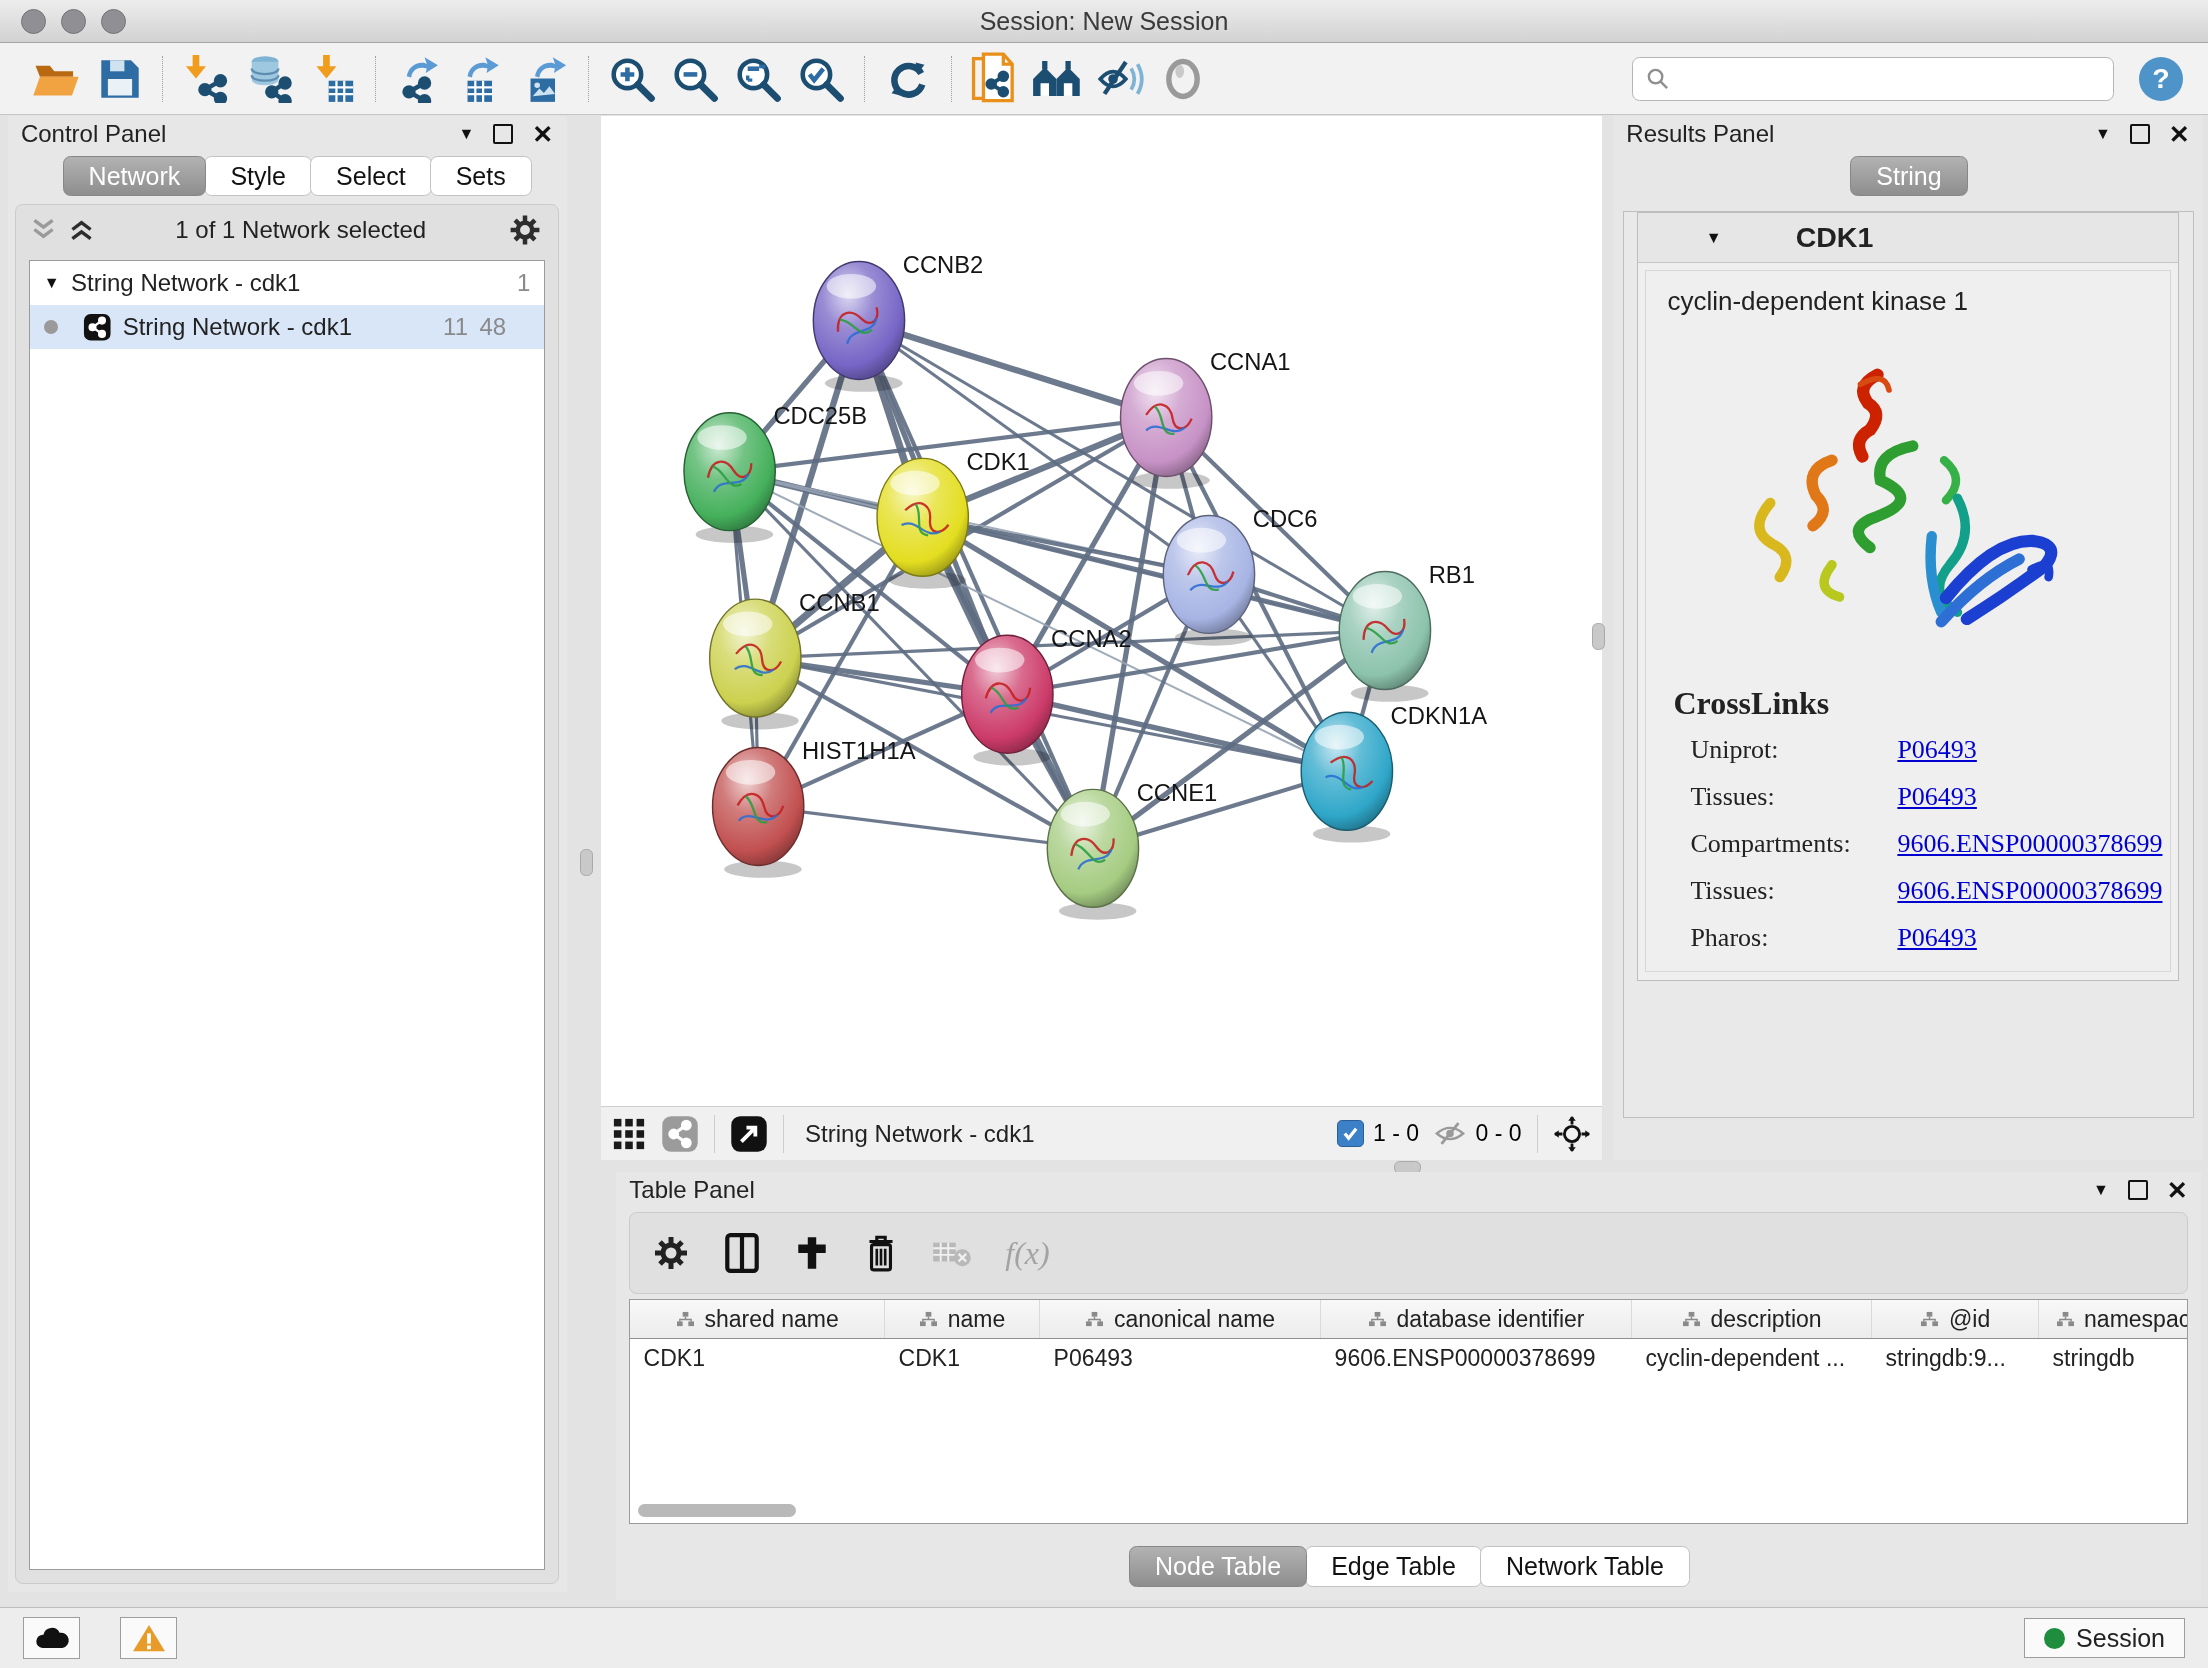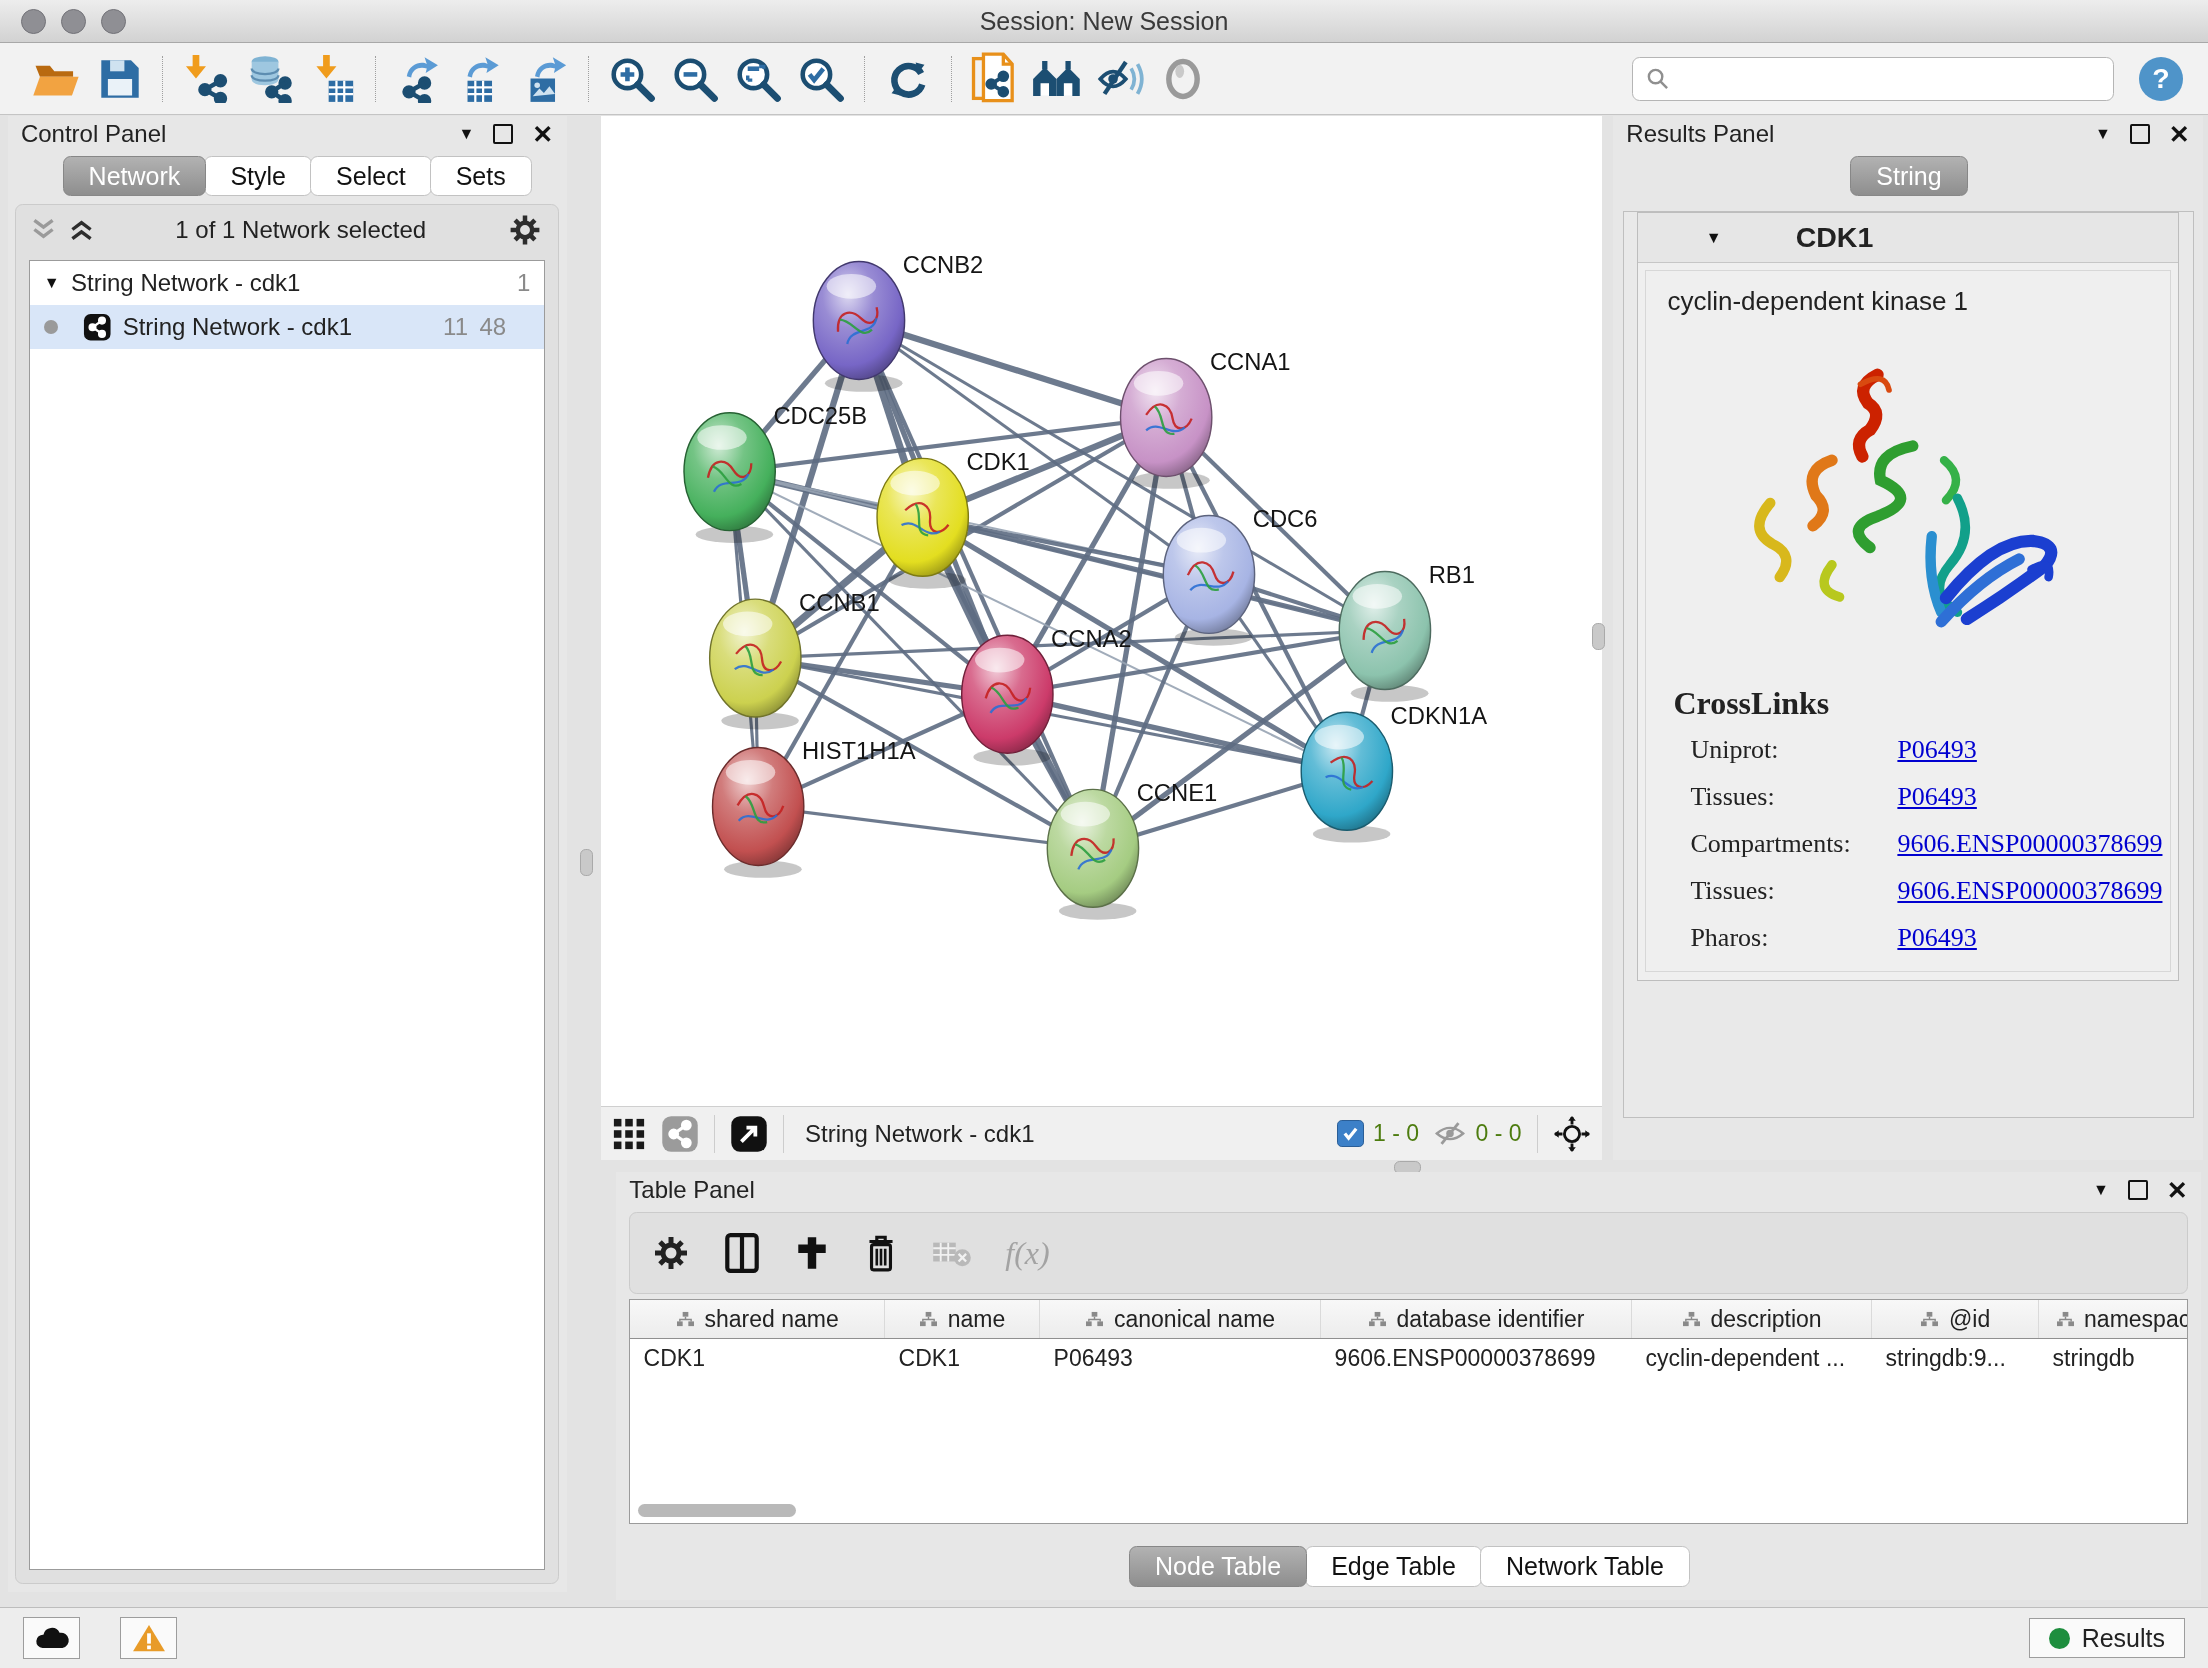--- a/index.html
+++ b/index.html
@@ -45,21 +45,21 @@
   .cp-row .cnt2{color:#8a8a8a;width:51px;}
   .cp-row.sel{background:#d9e6f8}
   .dot{width:14.3px;height:14.3px;border-radius:50%;background:#9a9a9a}
   
   #canvas-panel{left:601px;top:116px;width:1001px;height:1044px;background:#fff}
   #net-svg{position:absolute;left:0;top:0}
   .canvas-bottombar{position:absolute;left:0;right:0;bottom:0;height:53px;background:#f0f0f0;
     border-top:1px solid #cfcfcf;display:flex;align-items:center;padding:0 11.4px;gap:15px}
   .cb-div{height:38px;border-left:1px solid #cdcdcd}
   .cb-title{font-size:24px;color:#222;margin-left:5.7px}
-  .cb-counts{display:flex;align-items:center;gap:9.5px;color:#4d7c0f;font-size:23px}
+  .cb-counts{display:flex;align-items:center;gap:9.5px;color:#000000;font-size:23px}
   .checkbox{width:25px;height:25px;border-radius:4.8px;background:#3c80c8;border:1px solid #2a5e97;
     display:flex;align-items:center;justify-content:center}
   
   #results-panel{left:1613px;top:116px;width:590px;height:1044px}
   .rp-tab{display:flex;justify-content:center;margin-top:3.8px}
   .rp-box{position:absolute;left:9.5px;right:9.5px;top:95px;height:905px;background:#e9e9e9;
     border:1px solid #bfbfbf}
   .rp-buttons{margin:13.3px;height:82px;border:1px solid #c6c6c6;display:flex;align-items:center;
     justify-content:center;gap:42px;background:#e9e9e9}
   .btn{background:linear-gradient(#ffffff,#f1f1f1);border:1px solid #b9b9b9;border-radius:8.6px;
@@ -812,16 +812,16 @@
   </div>
   <div class="sb-btn" style="margin-left:0">
     <svg width="34" height="30" viewBox="0 0 36 32">
       <path d="M18 2 L35 30 H1z" fill="#e89b28"></path>
       <rect x="16" y="11" width="4" height="11" fill="#fff"></rect>
       <rect x="16" y="24" width="4" height="4" fill="#fff"></rect>
     </svg>
   </div>
   <div class="memory">
     <span class="gdot"></span>
-    <span>Results</span>
+    <span>Session</span>
   </div>
 </div>
 
 
 </body></html>

